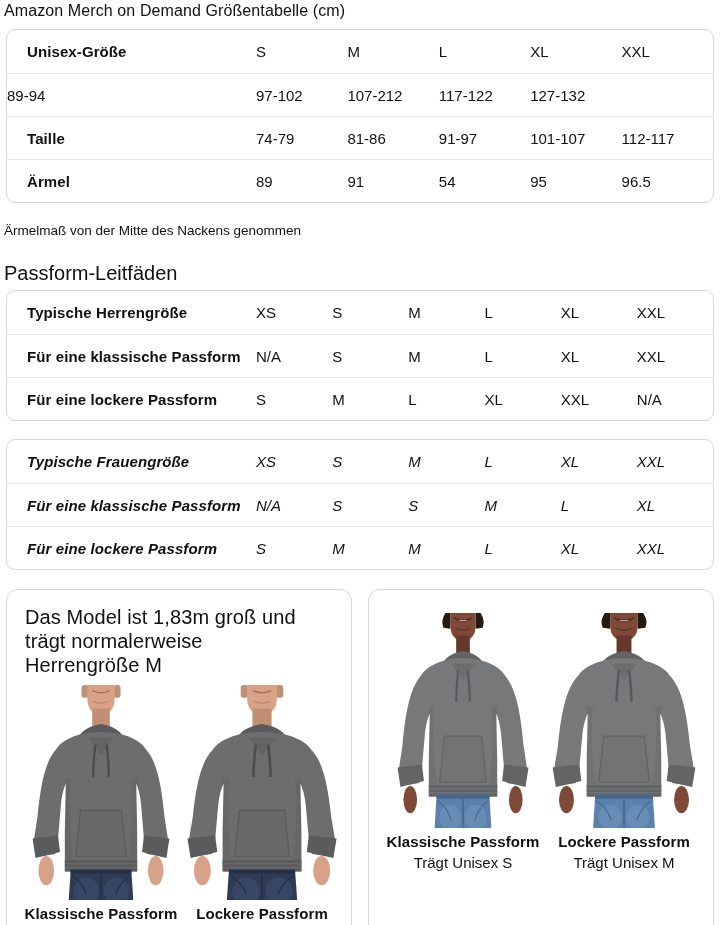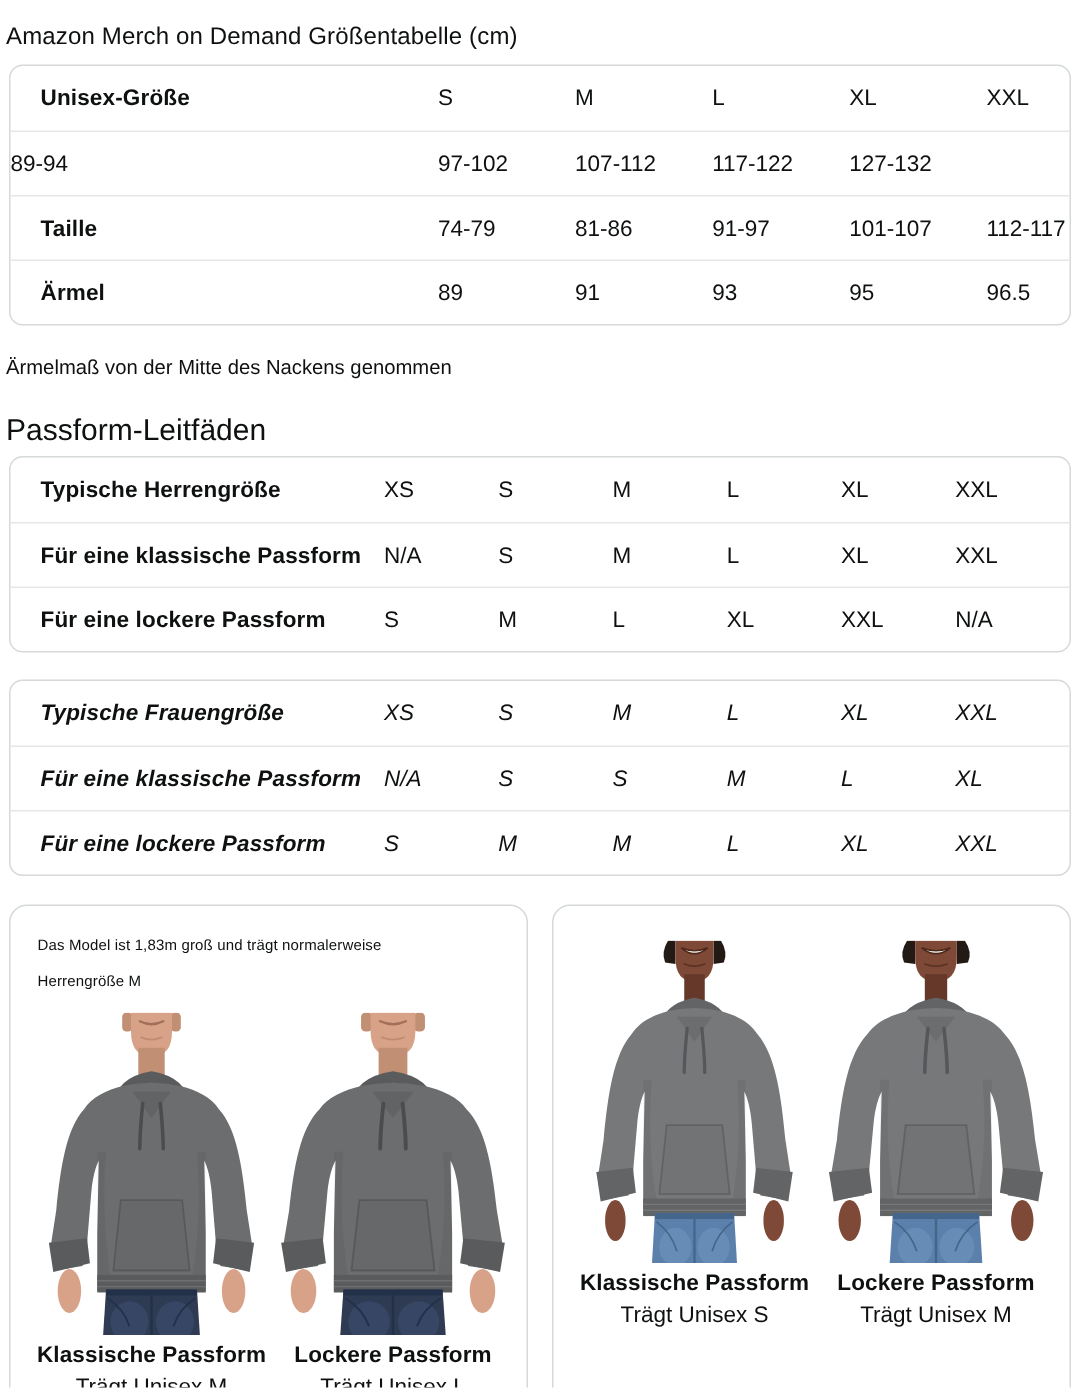--- a/index.html
+++ b/index.html
@@ -12,37 +12,37 @@
   html,body{background:#fff;}
   body{
     width:720px;height:925px;overflow:hidden;
     font-family:"Liberation Sans", sans-serif;
     color:var(--text);
   }
   .page{padding:0 6px;width:720px;}
 
   .page-title{
     font-size:16px;font-weight:400;line-height:19px;
-    padding-top:15px;margin-left:-2px;letter-spacing:.1px;
+    padding-top:1px;margin-left:-2px;letter-spacing:.1px;
   }
 
   
   .size-table{
     margin-top:9px;
     border:1px solid var(--table-border);
     border-radius:9px;
     background:#fff;
     overflow:hidden;
   }
   .trow{
     display:grid;
     align-items:center;
     height:43px;
   }
-  .trow.cols5{grid-template-columns:249px repeat(5,1fr);gap:36px;}
+  .trow.cols5{grid-template-columns:249px repeat(5,1fr);}
   .trow.cols6{grid-template-columns:249px repeat(6,1fr);}
   .trow + .trow{border-top:1px solid var(--row-divider);}
   .tlabel{
     font-weight:700;font-size:15px;padding-left:20px;
     white-space:nowrap;letter-spacing:.1px;
   }
   .tcell{font-size:15px;font-weight:400;}
 
   .footnote{
     margin-top:19px;font-size:13.5px;line-height:18px;font-weight:400;margin-left:-2px;
@@ -60,21 +60,21 @@
   }
   .model-card{
     width:346px;height:350px;
     border:1px solid var(--card-border);
     border-radius:12px;
     padding:15px 13px 10px 18px;
     background:#fff;
     overflow:hidden;
   }
   .card-desc{
-    font-size:10px;line-height:24px;font-weight:400;
+    font-size:20px;line-height:24px;font-weight:400;
     width:286px;letter-spacing:.1px;
   }
   .figures{
     margin-top:8px;
     display:flex;justify-content:space-between;
   }
   .figure-col{width:152px;display:flex;flex-direction:column;align-items:center;}
   .figure{
     width:152px;height:215px;background:#fff;overflow:hidden;
     display:flex;justify-content:center;
@@ -215,37 +215,37 @@
       <div class="tlabel">Unisex-Größe</div>
       <div class="tcell">S</div>
       <div class="tcell">M</div>
       <div class="tcell">L</div>
       <div class="tcell">XL</div>
       <div class="tcell">XXL</div>
     </div>
     <div class="trow cols5">
       <div class="tcell">89-94</div>
       <div class="tcell">97-102</div>
-      <div class="tcell">107-112</div>
+      <div class="tcell">107-212</div>
       <div class="tcell">117-122</div>
       <div class="tcell">127-132</div>
     </div>
     <div class="trow cols5">
       <div class="tlabel">Taille</div>
       <div class="tcell">74-79</div>
       <div class="tcell">81-86</div>
       <div class="tcell">91-97</div>
       <div class="tcell">101-107</div>
       <div class="tcell">112-117</div>
     </div>
     <div class="trow cols5">
       <div class="tlabel">Ärmel</div>
       <div class="tcell">89</div>
       <div class="tcell">91</div>
-      <div class="tcell">93</div>
+      <div class="tcell">54</div>
       <div class="tcell">95</div>
       <div class="tcell">96.5</div>
     </div>
   </div>
 
   <div class="footnote">Ärmelmaß von der Mitte des Nackens genommen</div>
 
   <div class="section-heading">Passform-Leitfäden</div>
 
   <div class="size-table fit">

